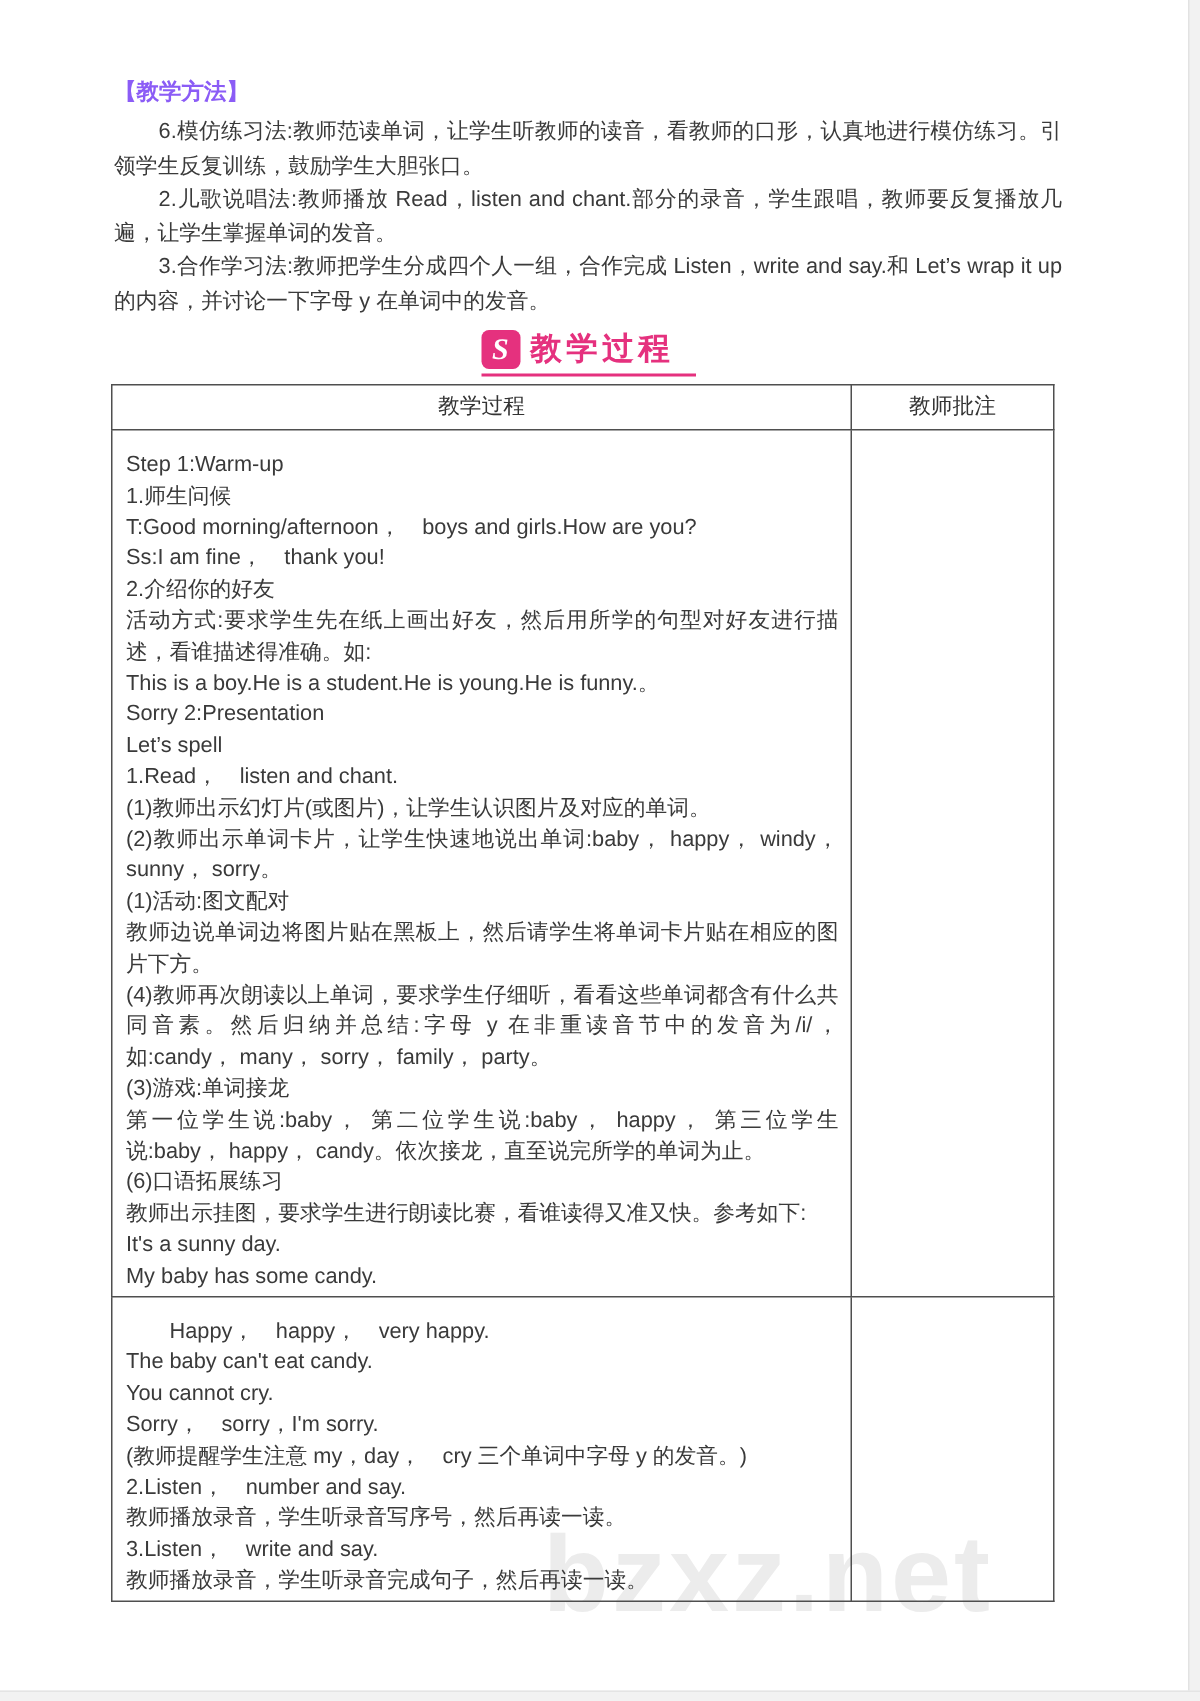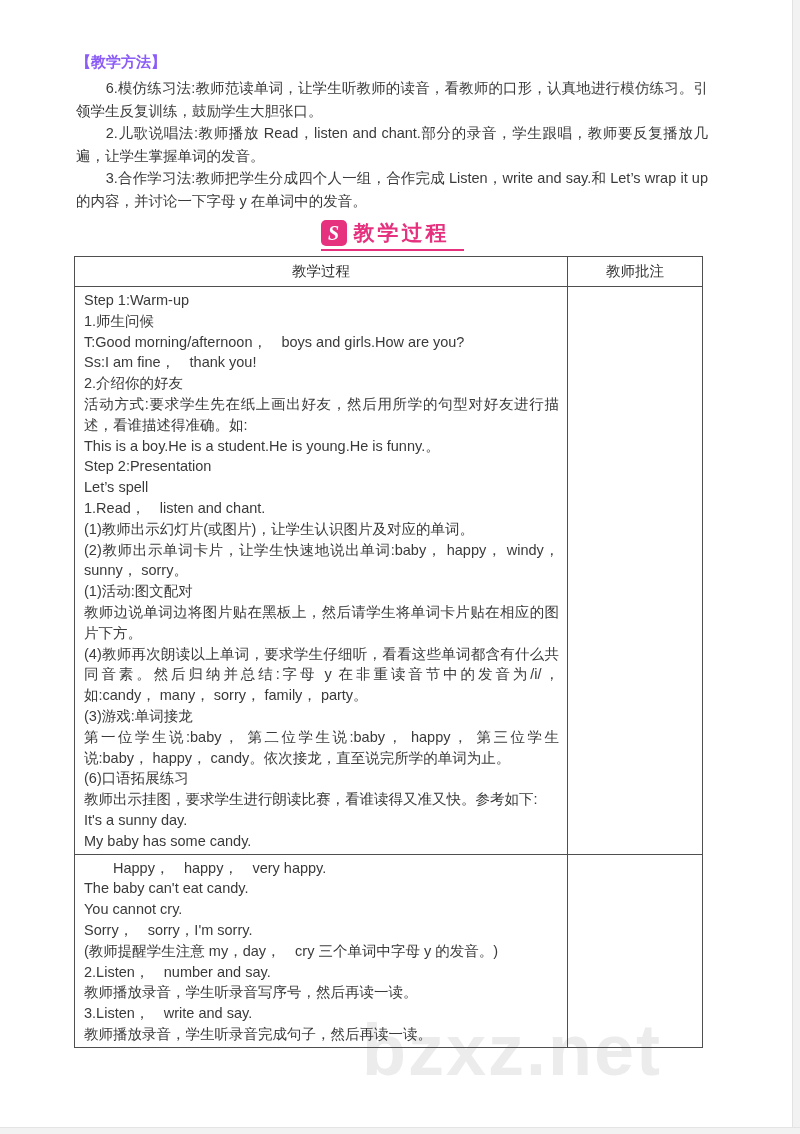--- a/index.html
+++ b/index.html
@@ -64,21 +64,21 @@
   .process-table th,.process-table td{
     border:1px solid #4f4f4f;vertical-align:top;
     background:transparent;
   }
   .process-table th{
     height:29px;font-size:14.5px;font-weight:normal;
     text-align:center;color:#333333;padding:0;
     line-height:29px;
   }
   td.process-cell{
-    padding:3px 8px 2px 9px;
+    padding:13px 8px 2px 9px;
     font-size:14.5px;line-height:20.8px;color:#3a3a3a;
   }
   td.notes-cell{padding:0;}
   .tline{text-align:justify;}
 </style>
 </head>
 <body>
 
 <div class="watermark" style="color: rgb(236, 236, 236);">bzxz.net</div>
 
@@ -110,21 +110,21 @@
     <tbody>
       <tr>
         <td class="process-cell">
             <div class="tline">Step 1:Warm-up</div>
             <div class="tline">1.师生问候</div>
             <div class="tline">T:Good morning/afternoon，　boys and girls.How are you?</div>
             <div class="tline">Ss:I am fine，　thank you!</div>
             <div class="tline">2.介绍你的好友</div>
             <div class="tline">活动方式:要求学生先在纸上画出好友，然后用所学的句型对好友进行描述，看谁描述得准确。如:</div>
             <div class="tline">This is a boy.He is a student.He is young.He is funny.。</div>
-            <div class="tline">Step 2:Presentation</div>
+            <div class="tline">Sorry 2:Presentation</div>
             <div class="tline">Let’s spell</div>
             <div class="tline">1.Read，　listen and chant.</div>
             <div class="tline">(1)教师出示幻灯片(或图片)，让学生认识图片及对应的单词。</div>
             <div class="tline">(2)教师出示单词卡片，让学生快速地说出单词:baby， happy， windy， sunny， sorry。</div>
             <div class="tline">(1)活动:图文配对</div>
             <div class="tline">教师边说单词边将图片贴在黑板上，然后请学生将单词卡片贴在相应的图片下方。</div>
             <div class="tline">(4)教师再次朗读以上单词，要求学生仔细听，看看这些单词都含有什么共同音素。然后归纳并总结:字母 y 在非重读音节中的发音为/i/，　如:candy， many， sorry， family， party。</div>
             <div class="tline">(3)游戏:单词接龙</div>
             <div class="tline">第一位学生说:baby， 第二位学生说:baby， happy， 第三位学生说:baby， happy， candy。依次接龙，直至说完所学的单词为止。</div>
             <div class="tline">(6)口语拓展练习</div>

